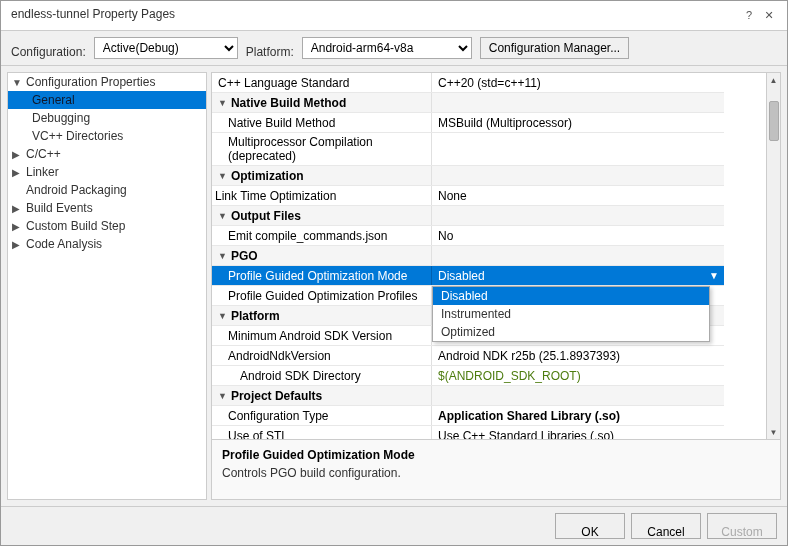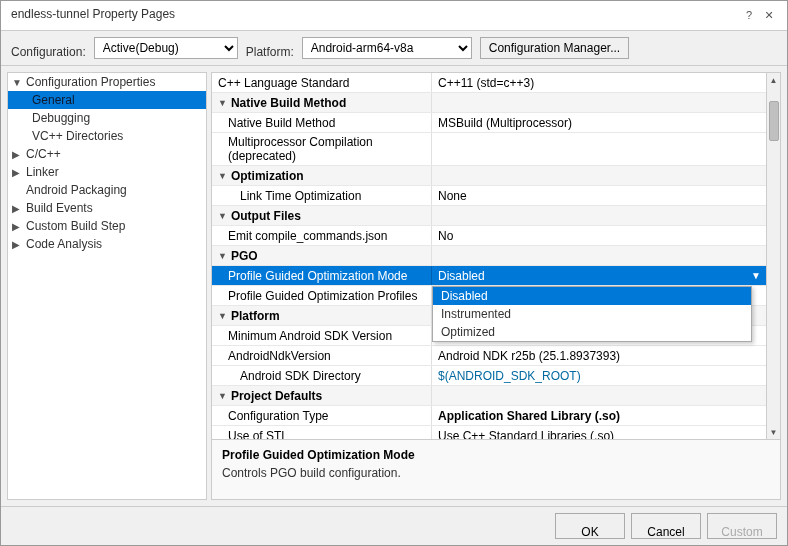--- a/index.html
+++ b/index.html
@@ -273,21 +273,21 @@
       align-items: center;
       justify-content: center;
       font-size: 8px;
       color: #555;
       cursor: pointer;
     }
     .prop-bold {
       font-weight: bold;
     }
     .gray-text {
-      color: #0369a1;
+      color: #4d7c0f;
     }
   </style>
 </head>
 <body>
 
 <div class="dialog">
 
   <div class="title-bar">
     <span class="title-bar-text">endless-tunnel Property Pages</span>
     <div class="title-bar-controls">
@@ -347,26 +347,26 @@
         <span class="expand-icon">▶</span>
         <span>Custom Build Step</span>
       </div>
       <div class="sidebar-item">
         <span class="expand-icon">▶</span>
         <span>Code Analysis</span>
       </div>
     </div>
 
     <div class="content-area">
-      <div class="properties-table" style="position:relative; overflow-y:hidden; display:flex;">
+      <div class="properties-table" style="position:relative; overflow-y:hidden; display:flex;gap:42px;">
         <div style="flex:1; overflow-y:auto;">
 
           <div class="prop-row">
             <div class="prop-name">C++ Language Standard</div>
-            <div class="prop-value">C++11 (std=c++3)</div>
+            <div class="prop-value">C++20 (std=c++11)</div>
           </div>
 
           <div class="prop-row section-header">
             <div class="prop-name">
               <span class="expand-arrow">▼</span>Native Build Method
             </div>
             <div class="prop-value"></div>
           </div>
           <div class="prop-row">
             <div class="prop-name" style="padding-left:16px">Native Build Method</div>
@@ -377,21 +377,21 @@
             <div class="prop-value"></div>
           </div>
 
           <div class="prop-row section-header">
             <div class="prop-name">
               <span class="expand-arrow">▼</span>Optimization
             </div>
             <div class="prop-value"></div>
           </div>
           <div class="prop-row">
-            <div class="prop-name" style="padding-left:28px">Link Time Optimization</div>
+            <div class="prop-name" style="padding-left:3px">Link Time Optimization</div>
             <div class="prop-value">None</div>
           </div>
 
           <div class="prop-row section-header">
             <div class="prop-name">
               <span class="expand-arrow">▼</span>Output Files
             </div>
             <div class="prop-value"></div>
           </div>
           <div class="prop-row">

